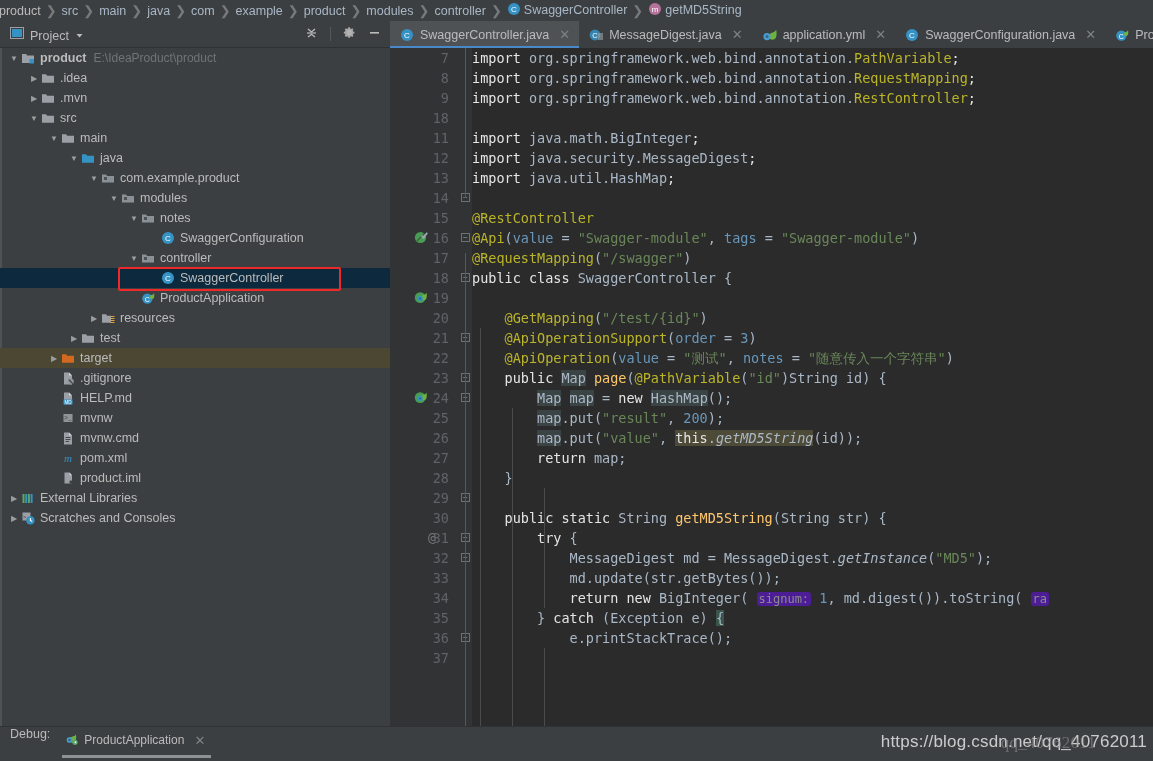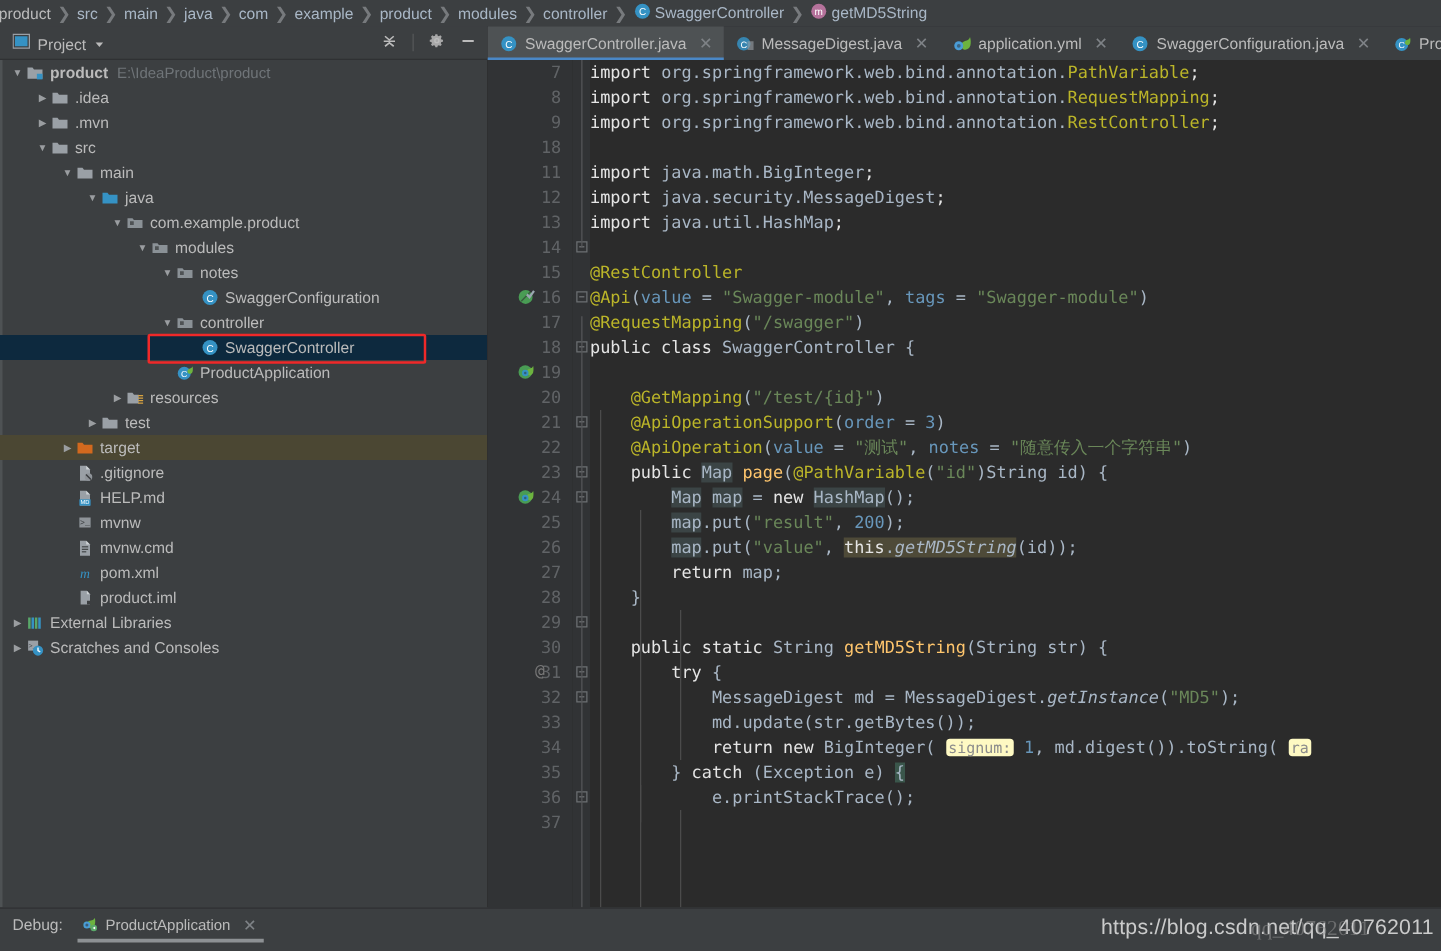--- a/index.html
+++ b/index.html
@@ -117,32 +117,32 @@
   .kw{color:#e5e5e5;}
   .str{color:#6a8759;}
   .num{color:#6897bb;}
   .ann{color:#bbb529;}
   .plain{color:#a9b7c6;}
   .fn{color:#ffc66d;}
   .hl{background:#3b4445;}
   .usg{background:#4e4a38;}
   .it{font-style:italic;}
   .hintchip{
-    background:#fef9c3;color:#8c8c8c;font-size:12px;
+    background:#4c1d95;color:#8c8c8c;font-size:12px;
     border-radius:3px;padding:0 2px;
     font-family:"DejaVu Sans Mono","Liberation Mono",monospace;
   }
   .matchbrace{background:#3a564b;}
 
   
   .bottom{
     position:absolute;left:0;top:726px;width:1153px;height:35px;
     background:#3c3f41;border-top:1px solid #2f3133;
   }
-  .dbgrow{display:flex;align-items:center;height:26px;padding-left:10px;gap:10px;}
+  .dbgrow{display:flex;height:26px;padding-left:10px;gap:10px;}
   .dbglabel{color:#bbbbbb;font-size:12.5px;}
   .dbgtab{display:flex;align-items:center;gap:6px;position:relative;padding:0 8px 0 4px;}
   .dbgtab .x{color:#7e8286;font-size:13px;margin-left:4px;}
   .dbgtab::after{content:"";position:absolute;left:2px;right:2px;bottom:-5px;height:3px;background:#8d9194;}
   .watermark{
     position:absolute;right:6px;top:732px;
     color:#d7d7d7;font-size:17px;opacity:.92;
     font-family:"Liberation Sans",sans-serif;letter-spacing:.2px;
   }
   .watermark .ghost{position:absolute;left:120px;top:1px;color:#9a9a9a;opacity:.55;font-family:Liberation Serif, serif;}

